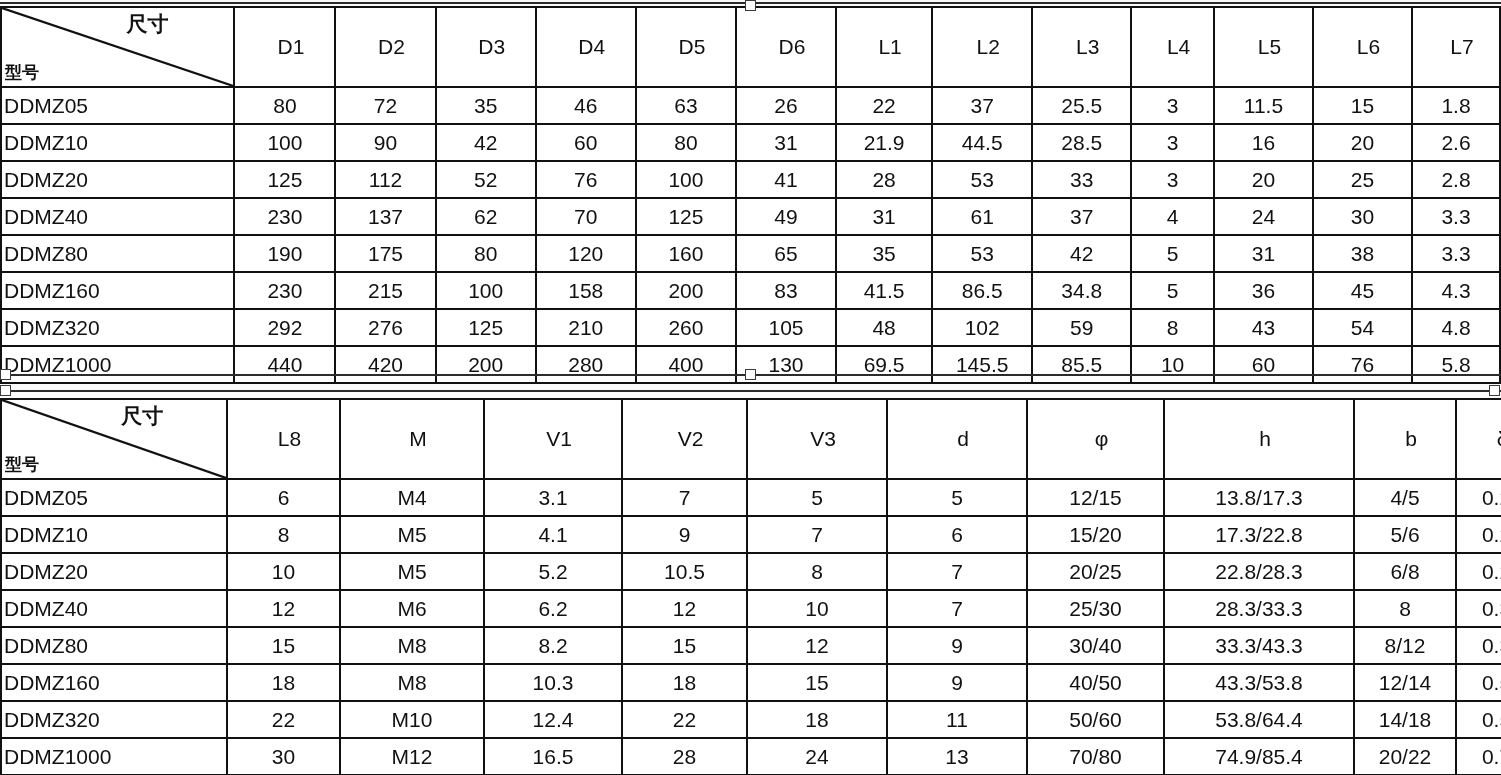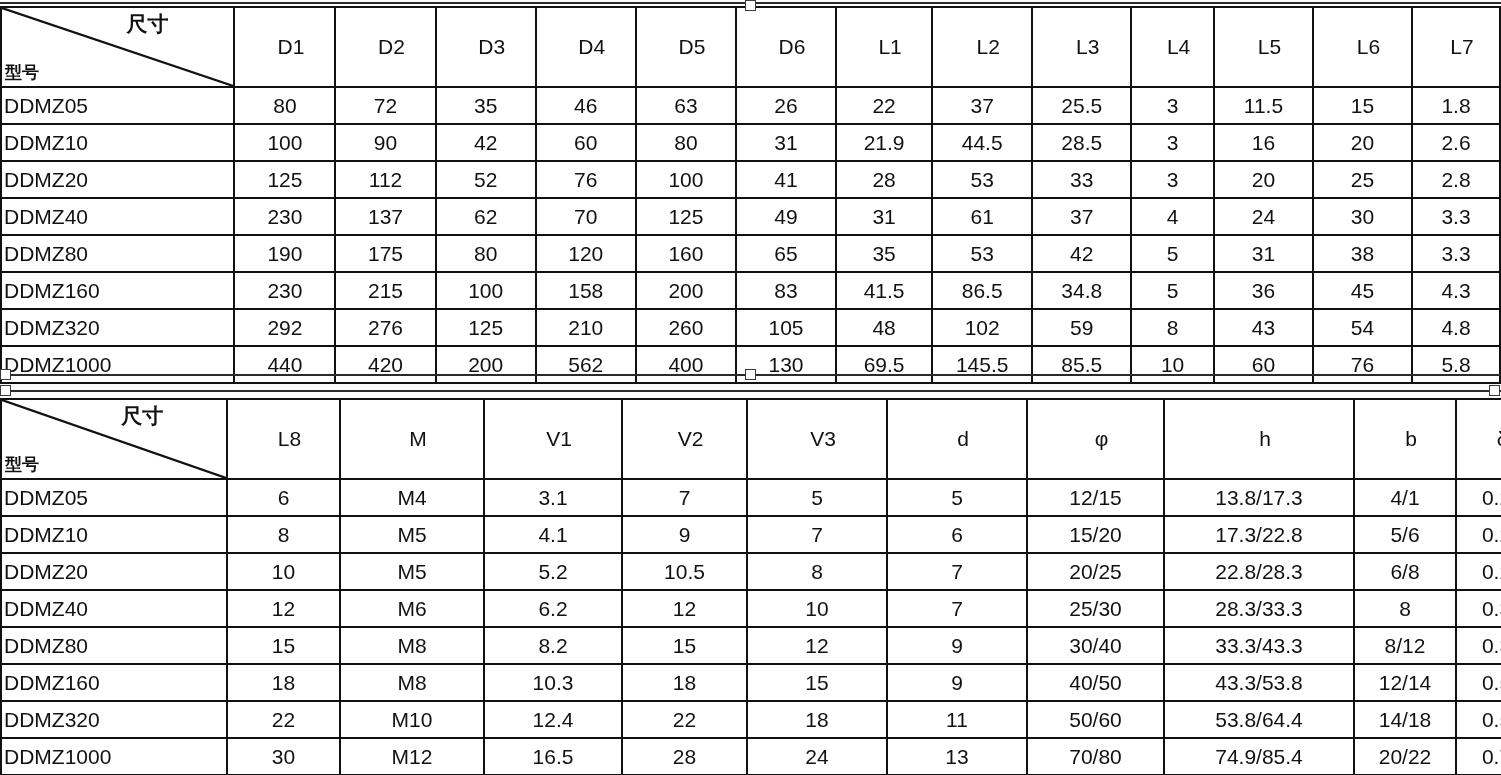--- a/index.html
+++ b/index.html
@@ -266,21 +266,21 @@
           <td>8</td>
           <td>43</td>
           <td>54</td>
           <td>4.8</td>
         </tr>
         <tr>
           <td class="model">DDMZ1000</td>
           <td>440</td>
           <td>420</td>
           <td>200</td>
-          <td>562</td>
+          <td>280</td>
           <td>400</td>
           <td>130</td>
           <td>69.5</td>
           <td>145.5</td>
           <td>85.5</td>
           <td>10</td>
           <td>60</td>
           <td>76</td>
           <td>5.8</td>
         </tr>
@@ -328,21 +328,21 @@
         <tr>
           <td class="model">DDMZ05</td>
           <td>6</td>
           <td>M4</td>
           <td>3.1</td>
           <td>7</td>
           <td>5</td>
           <td>5</td>
           <td>12/15</td>
           <td>13.8/17.3</td>
-          <td>4/1</td>
+          <td>4/5</td>
           <td>0.2</td>
         </tr>
         <tr>
           <td class="model">DDMZ10</td>
           <td>8</td>
           <td>M5</td>
           <td>4.1</td>
           <td>9</td>
           <td>7</td>
           <td>6</td>

